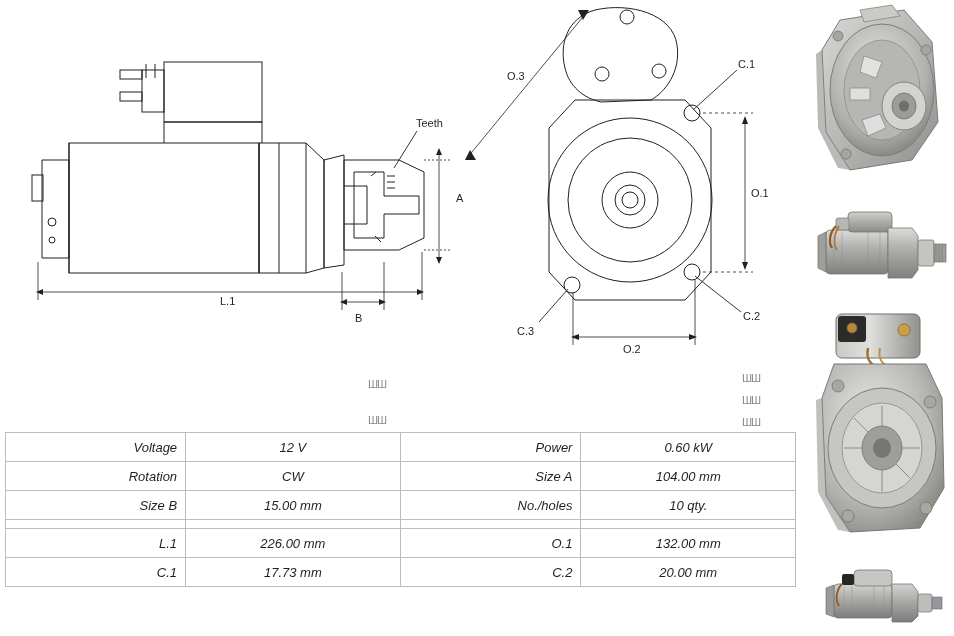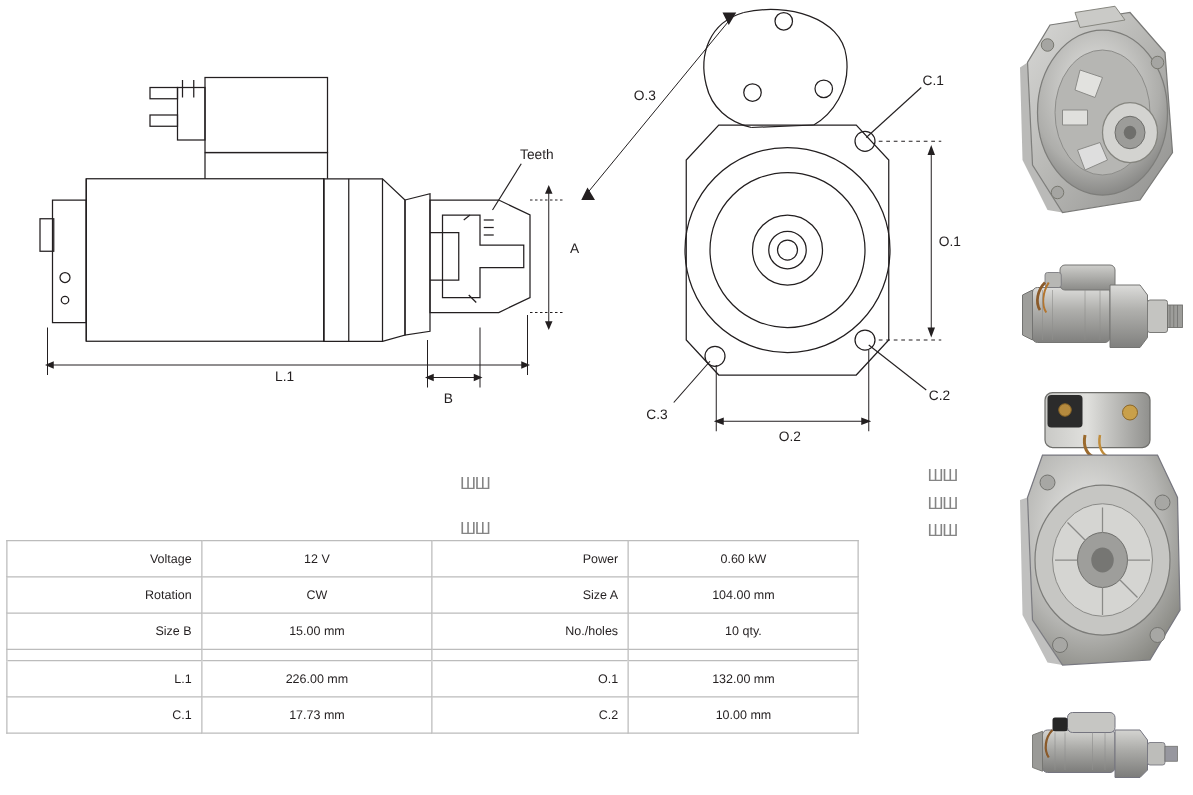--- a/index.html
+++ b/index.html
@@ -57,23 +57,24 @@
   .photo-1 { top: 2px;   height: 182px; }
   .photo-2 { top: 190px; height: 108px; }
   .photo-3 { top: 302px; height: 254px; }
   .photo-4 { top: 560px; height: 76px; }
 
   
   .spec-table {
     position: absolute;
     left: 5px;
     top: 432px;
-    width: 682px;
+    width: 791px;
     border-collapse: collapse;
-    font-size: 10px;
+    font-size: 13px;
+    font-style: italic;
   }
   .spec-table td {
     border: 1px solid #bcbcbc;
     padding: 5px 8px;
     height: 18px;
     vertical-align: middle;
   }
   .spec-table td.k {
     text-align: right;
     width: 178px;
@@ -88,21 +89,21 @@
     border-left: 1px solid #bcbcbc;
     border-right: 1px solid #bcbcbc;
     border-top: none;
     border-bottom: none;
     height: 8px;
     padding: 0;
   }
   .scribble {
     position: absolute;
     font-family: "Liberation Sans", sans-serif;
-    font-size: 14px;
+    font-size: 11px;
     color: #5d5d5d;
     letter-spacing: -1px;
     opacity: .75;
     white-space: nowrap;
   }
 </style>
 </head>
 <body>
 
 <div class="stage">
@@ -284,21 +285,21 @@
       <tr>
         <td class="k">L.1</td>
         <td class="v">226.00 mm</td>
         <td class="k">O.1</td>
         <td class="v">132.00 mm</td>
       </tr>
       <tr>
         <td class="k">C.1</td>
         <td class="v">17.73 mm</td>
         <td class="k">C.2</td>
-        <td class="v">10.00 mm</td>
+        <td class="v">20.00 mm</td>
       </tr>
     </tbody>
   </table>
 
   <div class="photo-col">
 
     <div class="photo photo-1">
       <svg width="146" height="182" viewBox="0 0 146 182" xmlns="http://www.w3.org/2000/svg">
         <defs>
           <linearGradient id="g1" x1="0" y1="0" x2="1" y2="1">

